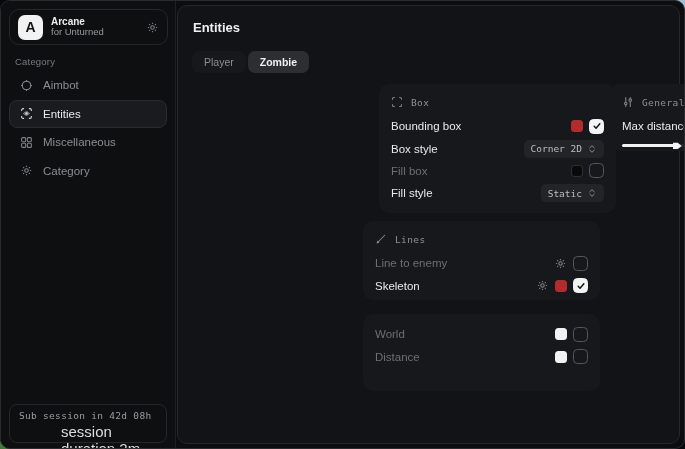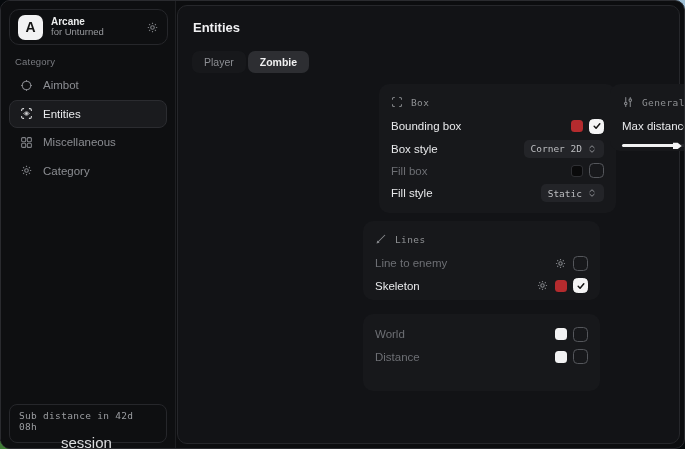--- a/index.html
+++ b/index.html
@@ -143,21 +143,21 @@
           <svg width="13" height="13" viewBox="0 0 16 16" fill="none" stroke="currentColor" stroke-width="1.4">
             <circle cx="8" cy="8" r="2.2"></circle>
             <path d="M8 2.2v1.6M8 12.2v1.6M2.2 8h1.6M12.2 8h1.6M3.9 3.9l1.1 1.1M11 11l1.1 1.1M12.1 3.9L11 5M5 11l-1.1 1.1"></path>
           </svg>
         </span>
         <span>Category</span>
       </div>
     </div>
 
     <div class="sub-card">
-      <div class="sub-line1">Sub distance in 42d 08h</div>
+      <div class="sub-line1">Sub session in 42d 08h</div>
       <div class="sub-line2">session duration 2m 11s</div>
     </div>
   </div>
 
   <div class="main">
     <div class="page-title">Entities</div>
 
     <div class="tabs">
       <div class="tab">Player</div>
       <div class="tab active">Zombie</div>

